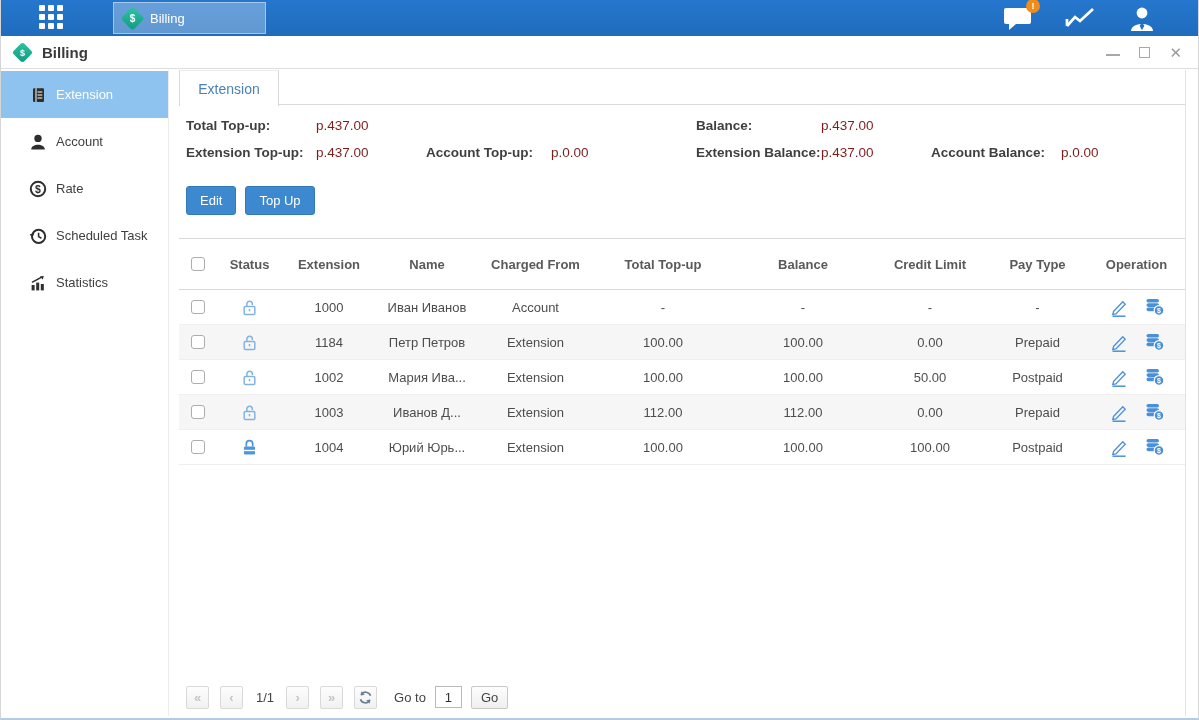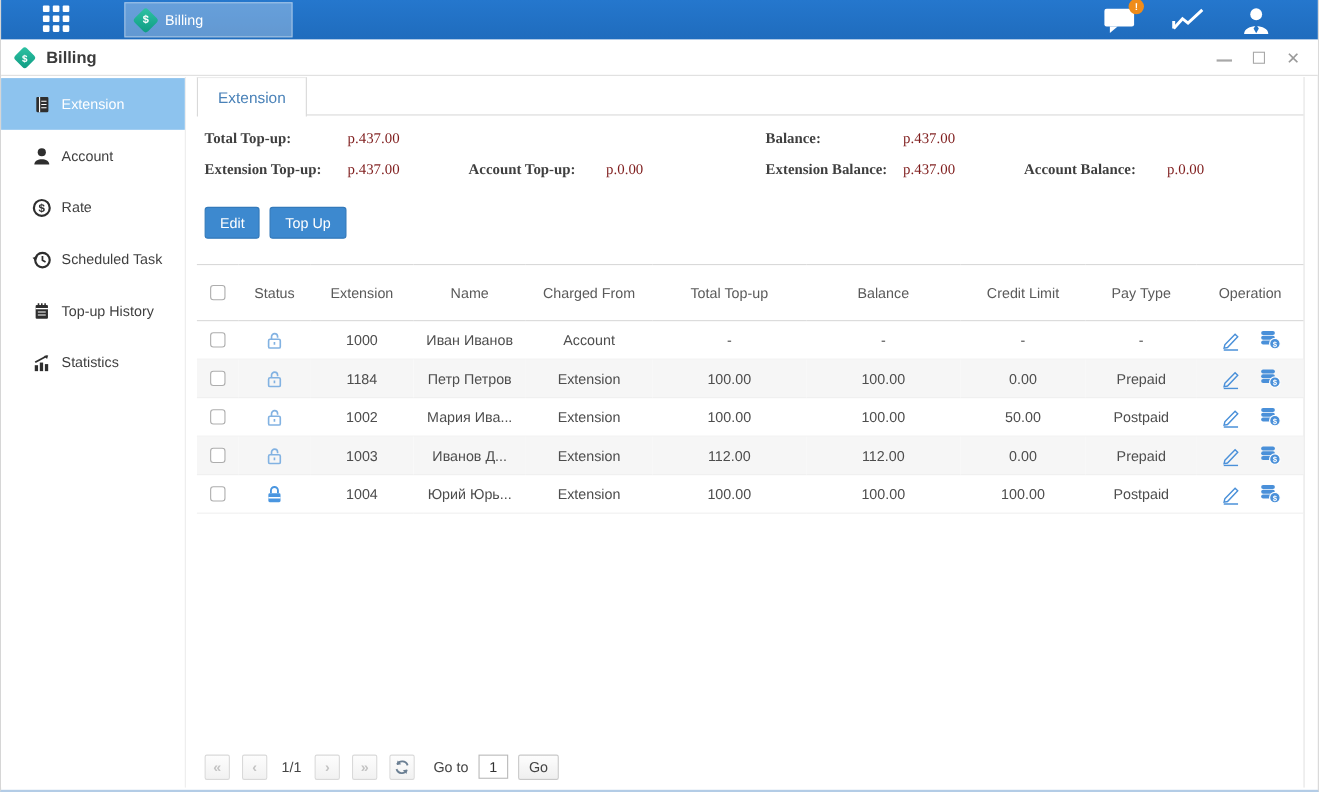--- a/index.html
+++ b/index.html
@@ -60,33 +60,33 @@
   .main { position:absolute; left:168px; top:70px; width:1017px; bottom:2px;
           background:#fff; border-right:1px solid #e3e3e3; padding-left:10px; }
   .tabstrip { height:35px; position:relative; border-bottom:1px solid #d9d9d9; }
   .tab { position:absolute; left:0; top:0; width:100px; height:36px; background:#fff;
          border:1px solid #d9d9d9; border-top-color:#ececec; border-bottom:none;
          display:flex; align-items:center; justify-content:center;
          color:#4a82b8; font-size:14px; cursor:pointer; z-index:2; }
 
   .summary { margin-top:13px; padding-left:7px; display:grid;
              grid-template-columns:130px 110px 125px 145px 125px 110px 130px auto;
-             row-gap:12px; font-size:13.5px; align-items:center;font-family:Liberation Serif, serif; }
+             row-gap:12px; font-size:13.5px; align-items:center; }
   .slabel { font-weight:bold; color:#3f3f3f; }
   .svalue { color:#7f1d1d; }
 
   .btnrow { margin-top:26px; padding-left:7px; display:flex; gap:9px; }
   .btn-blue { background:#3d89cf; color:#fff; font-size:13px; border:1px solid #3379ba;
               border-radius:3px; padding:6px 13px; cursor:pointer;
               font-family:"Liberation Sans", sans-serif; }
 
   
   table { border-collapse:collapse; width:1006px; margin-top:23px; table-layout:fixed; }
   thead th { height:51px; border-top:1px solid #d9d9d9; border-bottom:1px solid #d9d9d9;
-             font-weight:normal; font-size:13px; color:#5a5a5a; text-align:center; }
+             font-weight:bold; font-size:13px; color:#5a5a5a; text-align:center; }
   tbody td { height:35px; font-size:13px; color:#4d4d4d; text-align:center;
              border-bottom:1px solid #efefef; overflow:hidden; white-space:nowrap; }
   tbody tr:nth-child(even) { background:#f6f6f6; }
   .cb { width:14px; height:14px; border:1px solid #adadad; border-radius:3px;
         background:#fff; margin:0 auto; cursor:pointer; }
   .lockbtn, .opbtn { display:inline-flex; cursor:pointer; vertical-align:middle; }
   .opbtn { margin:0 8px; }
 
   
   .footer { position:absolute; left:10px; right:2px; bottom:0; height:38px;
@@ -203,32 +203,20 @@
     <div class="nav-item">
       <svg width="18" height="18" viewBox="0 0 18 18">
         <circle cx="9.6" cy="9.4" r="6.6" fill="none" stroke="#2e2e2e" stroke-width="2"></circle>
         <path d="M9.6 5.8 V9.6 L12.4 11.2" fill="none" stroke="#2e2e2e" stroke-width="1.6"></path>
         <path d="M0.6 7.4 L5.4 6.0 L3.4 10.4 Z" fill="#2e2e2e"></path>
       </svg>
       <span>Scheduled Task</span>
     </div>
     <div class="nav-item">
       <svg width="18" height="18" viewBox="0 0 18 18">
-        <rect x="3.4" y="3.2" width="11.2" height="12.6" rx="1" fill="#2e2e2e"></rect>
-        <line x1="6" y1="1.6" x2="6" y2="5" stroke="#2e2e2e" stroke-width="1.4"></line>
-        <line x1="9" y1="1.6" x2="9" y2="5" stroke="#2e2e2e" stroke-width="1.4"></line>
-        <line x1="12" y1="1.6" x2="12" y2="5" stroke="#2e2e2e" stroke-width="1.4"></line>
-        <line x1="3.4" y1="6.6" x2="14.6" y2="6.6" stroke="#fff" stroke-width="1"></line>
-        <line x1="5.4" y1="9.6" x2="12.6" y2="9.6" stroke="#fff" stroke-width="1"></line>
-        <line x1="5.4" y1="12.4" x2="12.6" y2="12.4" stroke="#fff" stroke-width="1"></line>
-      </svg>
-      <span>Top-up History</span>
-    </div>
-    <div class="nav-item">
-      <svg width="18" height="18" viewBox="0 0 18 18">
         <rect x="2.6" y="11" width="3" height="5.4" fill="#2e2e2e"></rect>
         <rect x="7.2" y="8.6" width="3" height="7.8" fill="#2e2e2e"></rect>
         <rect x="11.8" y="10" width="3" height="6.4" fill="#2e2e2e"></rect>
         <path d="M3 8.4 L13.6 2.6" stroke="#2e2e2e" stroke-width="1.6" fill="none"></path>
         <path d="M14.8 2 L10.8 2.6 L13.8 5.4 Z" fill="#2e2e2e"></path>
       </svg>
       <span>Statistics</span>
     </div>
   </div>
 

